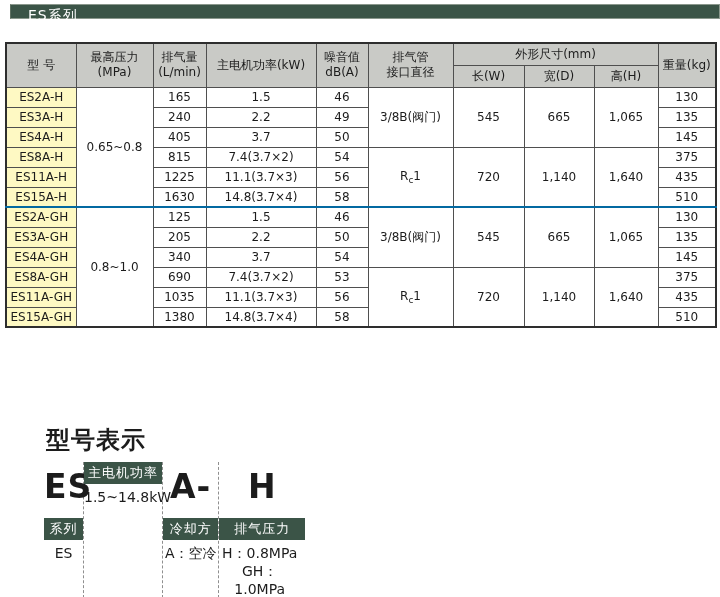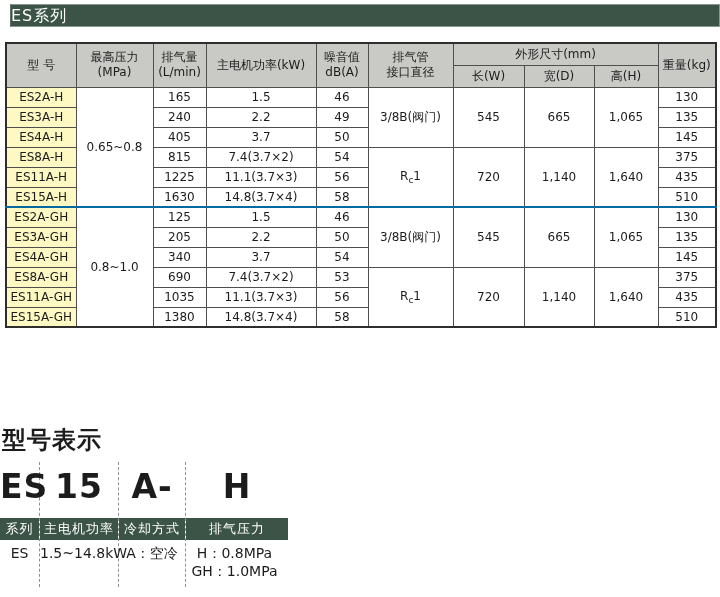--- a/index.html
+++ b/index.html
@@ -4,44 +4,44 @@
 <style>
   * { margin:0; padding:0; box-sizing:border-box; }
   html,body { background:#ffffff; }
   body {
     width:720px; height:597px; position:relative; overflow:hidden;
     font-family:"DejaVu Sans","Liberation Sans",sans-serif;
     color:#1c1c1c;
   }
   
   .banner {
-    position:absolute; left:10px; top:4px; width:710px; height:23px;
+    position:absolute; left:10px; top:4px; width:710px; height:15px;
     background:#3b5447; border:1px solid #8a978c; border-left-color:#5c6e60;
-    color:#ffffff; font-size:16px; line-height:21px; 
+    color:#ffffff; font-size:14px; line-height:21px; padding-left:17px;
     letter-spacing:1px;
   }
   
   table.spec {
     position:absolute; left:5px; top:42px; width:710px;
     border-collapse:collapse; table-layout:fixed;
     border:2px solid #2e2e2e;
   }
   table.spec th, table.spec td {
     border:1px solid #4f4f4f; text-align:center; vertical-align:middle;
     font-size:12px; padding:0 1px; overflow:hidden; white-space:nowrap;
   }
   table.spec thead th {
     background:#c9cac6; font-weight:normal; height:22px; line-height:1.25;
   }
   table.spec tbody td { height:20px; background:#ffffff; }
   table.spec td.model-cell { background:#fef9c3; }
   table.spec tr.group-sep td { border-top:2px solid #0369a1; }
   table.spec sub { font-size:9px; }
   
-  .legend { position:absolute; left:0px; top:424px; width:305px; }
+  .legend { position:absolute; left:0px; top:424px; width:305px;padding-left:44px; }
   .legend-title { font-size:24px; font-weight:bold; letter-spacing:1px; padding-left:2px; }
   .legend-cols { display:flex; margin-top:6px; }
   .legend-col { min-height:125px; }
   .legend-col:not(:last-child) { border-right:1px dashed #8f8f8f; }
   .lc-0 { width:40px; } .lc-1 { width:79px; } .lc-2 { width:67px; } .lc-3 { width:102px; }
   .legend-code {
     height:56px; font-size:33px; font-weight:bold; text-align:center;
     padding-top:5px; letter-spacing:1px;
   }
   .legend-bar {
@@ -212,21 +212,20 @@
 
     <div class="legend-col lc-0">
       <div class="legend-code">ES</div>
       <div class="legend-bar">系列名</div>
       <div class="legend-vals">
         <div>ES</div>
       </div>
     </div>
 
     <div class="legend-col lc-1">
-      <div class="legend-code">15</div>
       <div class="legend-bar">主电机功率</div>
       <div class="legend-vals">
         <div>1.5~14.8kW</div>
       </div>
     </div>
 
     <div class="legend-col lc-2">
       <div class="legend-code">A-</div>
       <div class="legend-bar">冷却方式</div>
       <div class="legend-vals">

